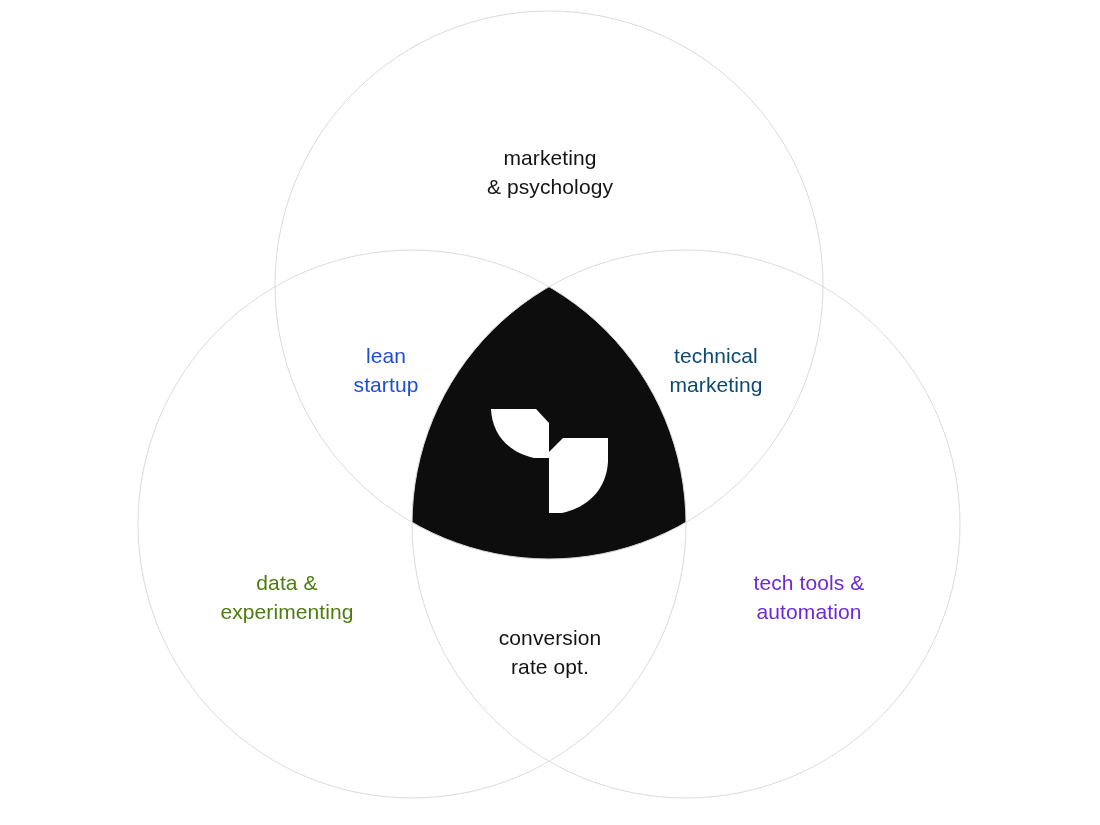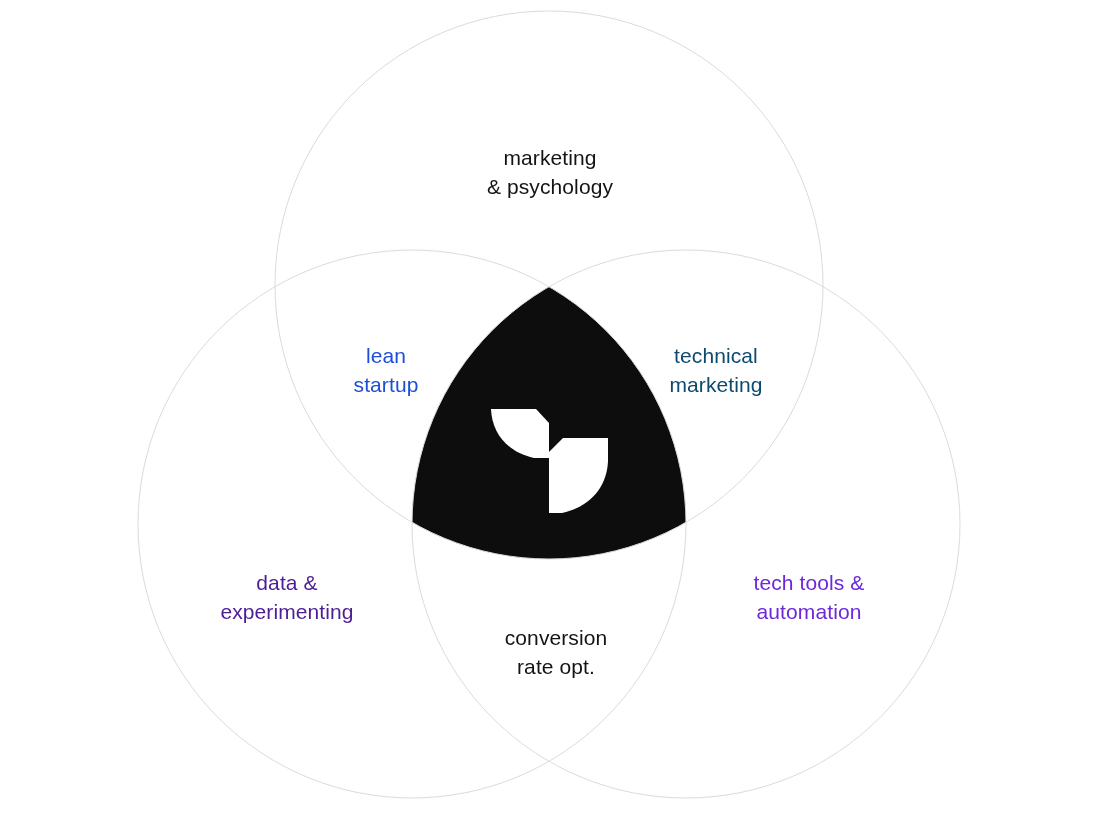--- a/index.html
+++ b/index.html
@@ -96,22 +96,22 @@
 
   <div class="venn-label" id="label-0" style="left: 550px; top: 172px; color: rgb(20, 20, 20);">marketing
 &amp; psychology</div>
 
   <div class="venn-label" id="label-1" style="left: 386px; top: 370px; color: #1d4ed8;">lean
 startup</div>
 
   <div class="venn-label" id="label-2" style="left: 716px; top: 370px; color: #0c4a6e;">technical
 marketing</div>
 
-  <div class="venn-label" id="label-3" style="left: 287px; top: 597px; color: #4c1d95;">data &amp;
+  <div class="venn-label" id="label-3" style="left: 287px; top: 597px; color: #4d7c0f;">data &amp;
 experimenting</div>
 
   <div class="venn-label" id="label-4" style="left: 809px; top: 597px; color: #6d28d9;">tech tools &amp;
 automation</div>
 
-  <div class="venn-label" id="label-5" style="left: 550px; top: 652px; color: rgb(20, 20, 20); margin-left: 6px;">conversion
+  <div class="venn-label" id="label-5" style="left: 550px; top: 652px; color: rgb(20, 20, 20);">conversion
 rate opt.</div>
 
 </div>
 
 </body></html>

